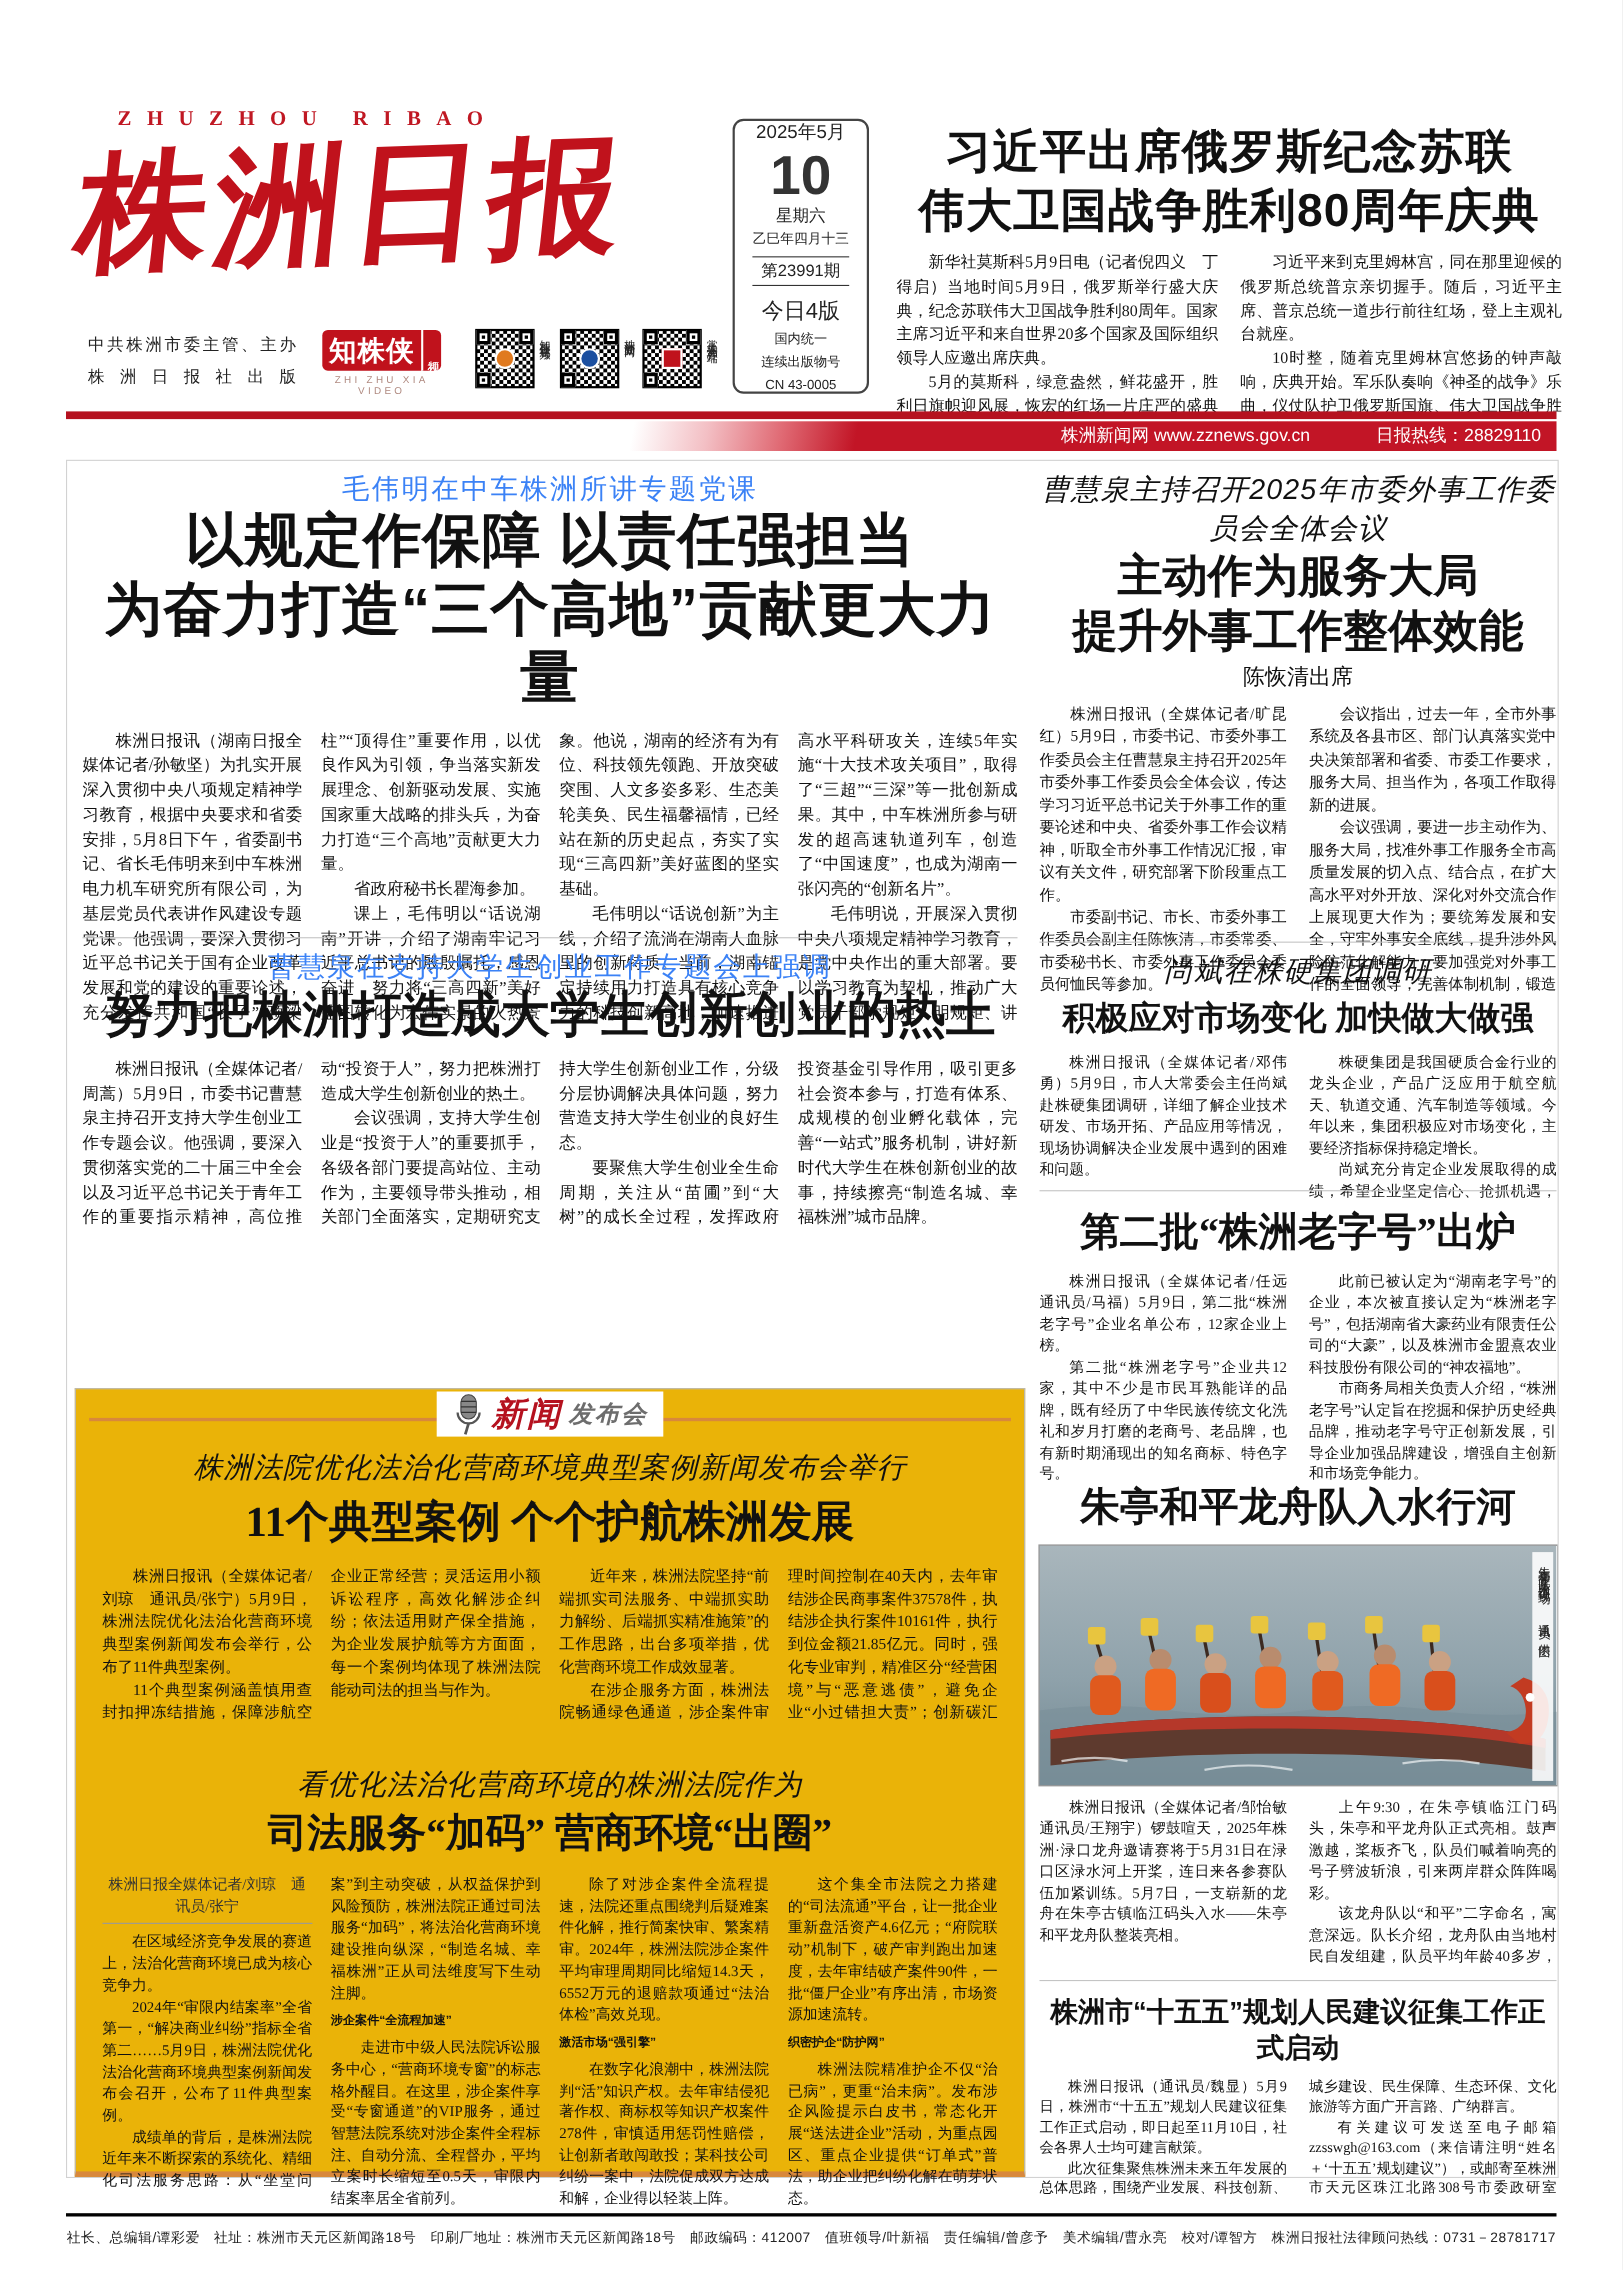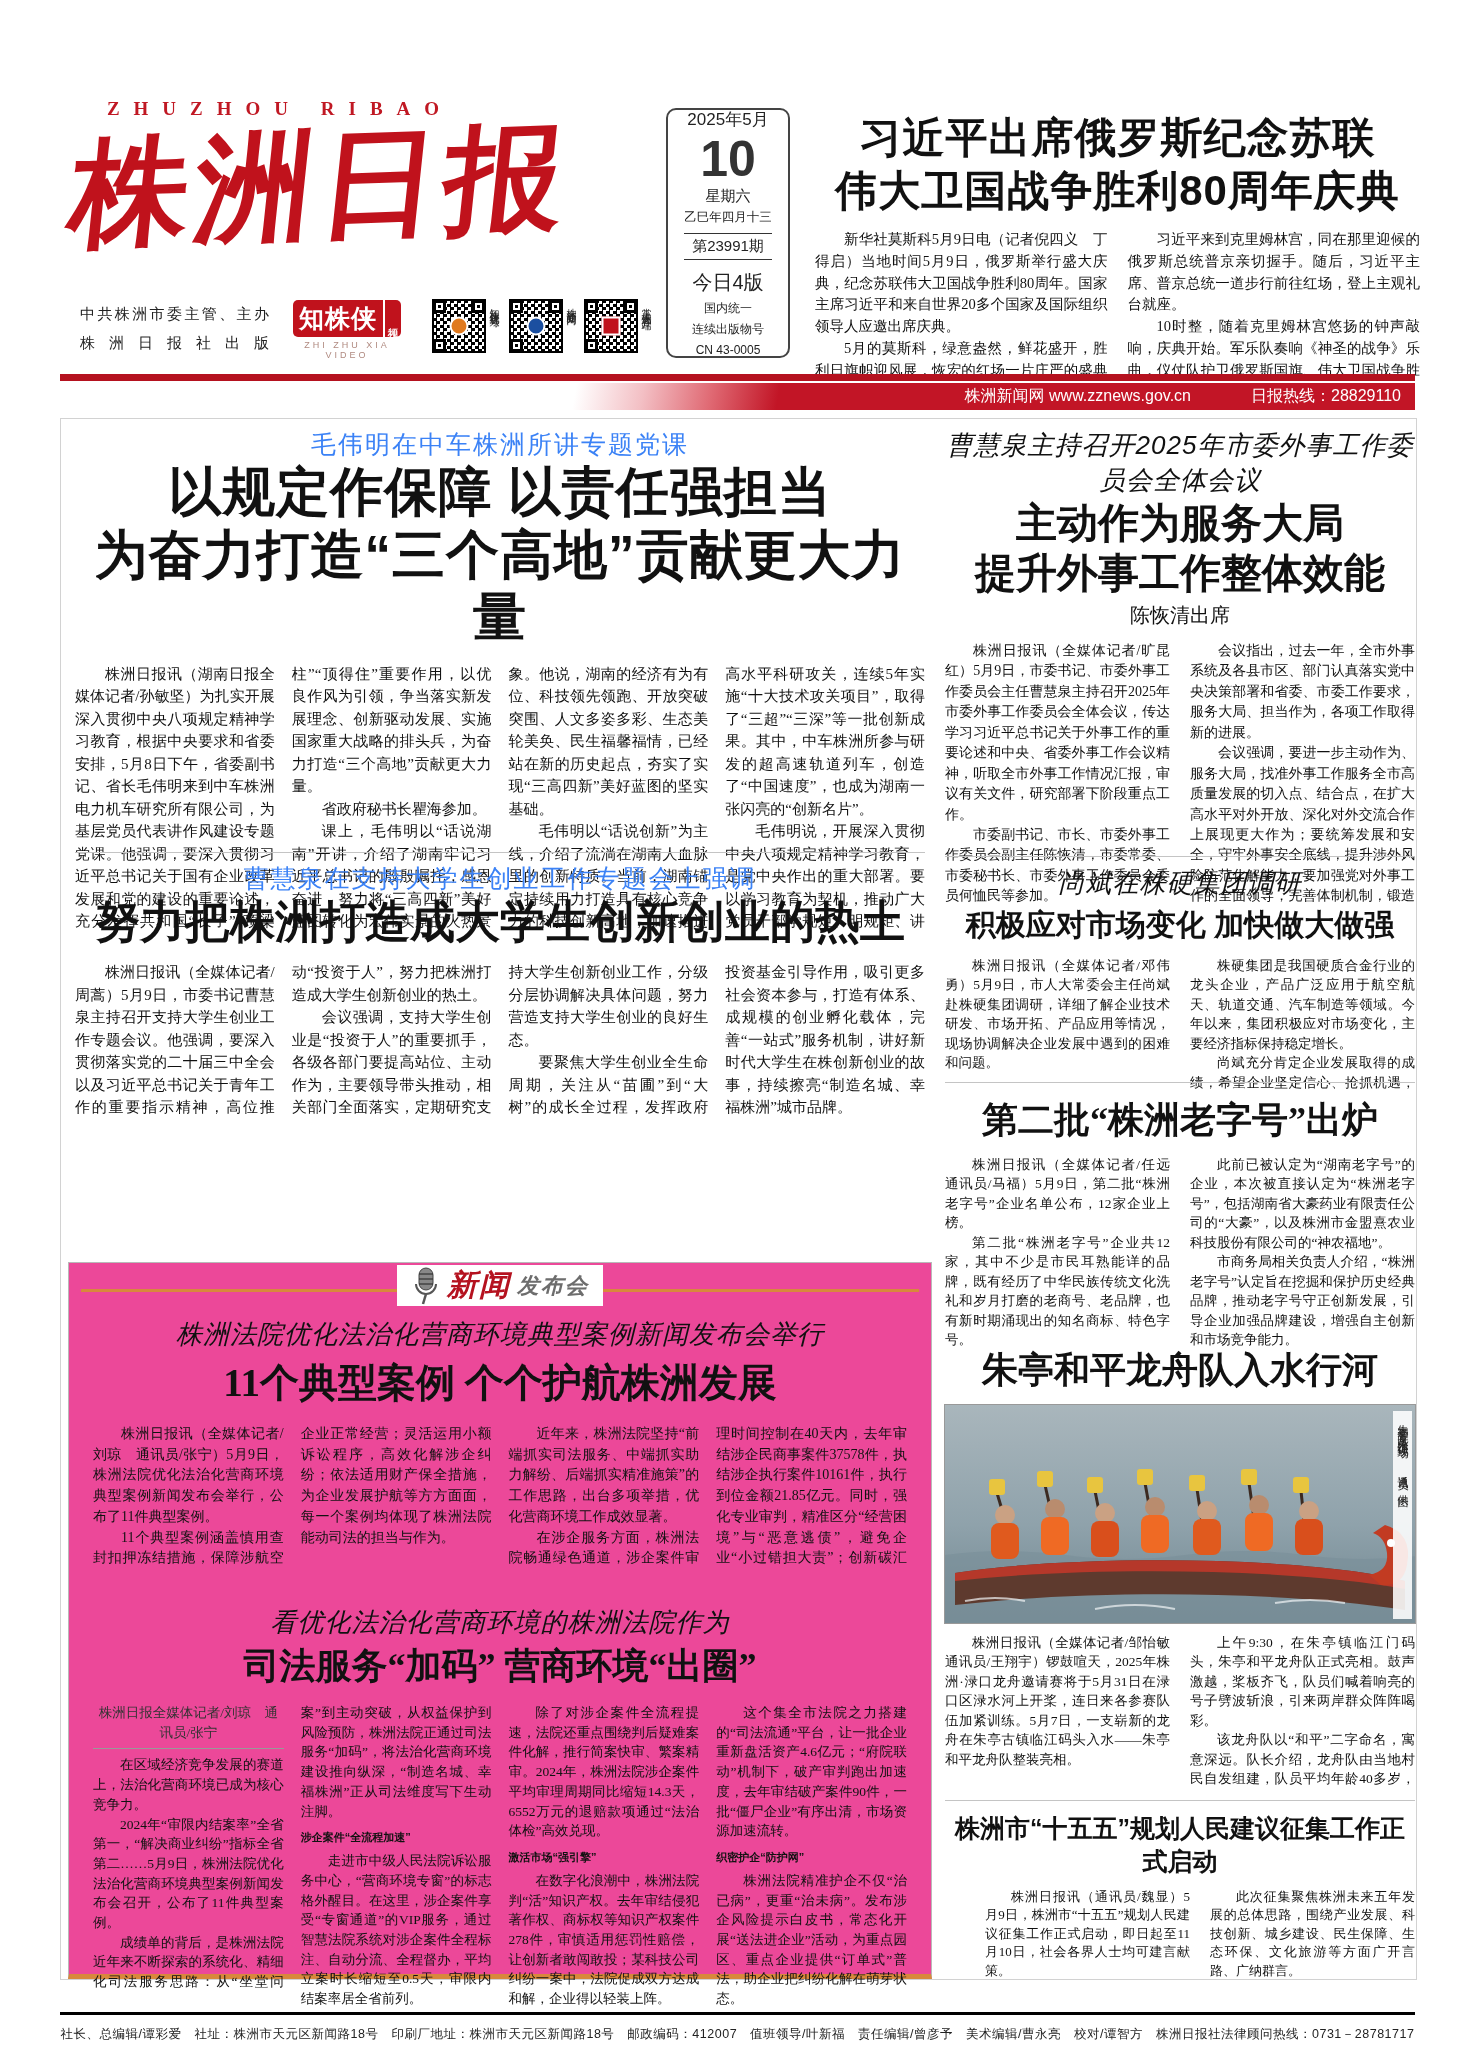--- a/index.html
+++ b/index.html
@@ -56,21 +56,21 @@
   
   .kicker{font-size:25px;letter-spacing:2px;color:#3b82f6;font-weight:normal;}
   .kicker-s{font-size:26px;letter-spacing:1px;font-style:italic;}
   .h-main{font-weight:900;font-size:53px;line-height:1.18;letter-spacing:1px;}
   .h-c{font-weight:900;font-size:45px;line-height:1.2;}
   .h-b{font-weight:900;font-size:41px;line-height:1.22;}
   .h-d{font-weight:900;font-size:30px;}
   .h-serif{font-family:"Liberation Serif",serif;font-weight:900;}
   .divider{background:#c4c4c4;height:1px;}
   
-  .pressbox{border:1px solid #b9b9b9;border-bottom:5px solid #d8883c;background:#ec4899;}
+  .pressbox{border:1px solid #b9b9b9;border-bottom:5px solid #d8883c;background:#eab308;}
   .pb-line{position:absolute;left:12px;right:12px;top:26px;height:3px;background:#d8883c;}
   .pb-label{position:absolute;left:50%;top:2px;transform:translateX(-50%);background:#fff;
             padding:0 14px;display:flex;align-items:center;gap:6px;white-space:nowrap;}
   .pb-xinwen{font-style:italic;font-weight:900;font-size:30px;color:#b5121f;
              font-family:"Liberation Serif",serif;letter-spacing:2px;}
   .pb-fabuhui{font-style:italic;font-weight:bold;font-size:22px;color:#6d6d6d;letter-spacing:2px;}
   .subhead{font-family:"Liberation Sans",sans-serif;font-weight:bold;text-indent:0!important;
            text-align:left;margin:8px 0 6px!important;font-size:11px;}
   .byline{text-indent:0!important;text-align:center;font-size:13.5px;color:#333;
           border-bottom:1px solid #999;padding-bottom:6px;margin-bottom:6px!important;}
@@ -360,21 +360,21 @@
       <p>株洲日报讯（全媒体记者/邹怡敏　通讯员/王翔宇）锣鼓喧天，2025年株洲·渌口龙舟邀请赛将于5月31日在渌口区渌水河上开桨，连日来各参赛队伍加紧训练。5月7日，一支崭新的龙舟在朱亭古镇临江码头入水——朱亭和平龙舟队整装亮相。</p>
       <p>上午9:30，在朱亭镇临江门码头，朱亭和平龙舟队正式亮相。鼓声激越，桨板齐飞，队员们喊着响亮的号子劈波斩浪，引来两岸群众阵阵喝彩。</p>
       <p>该龙舟队以“和平”二字命名，寓意深远。队长介绍，龙舟队由当地村民自发组建，队员平均年龄40多岁，大多是土生土长的朱亭人，为了传承龙舟文化、凝聚乡情，大家踊跃报名、自发捐资，购置了这艘崭新的龙舟。</p>
     </div>
   </div>
 
   <div class="abs divider" style="left:945px;top:1800px;width:470px;"></div>
 
   <div class="abs" style="left:945px;top:1812px;width:470px;">
     <div class="center sans" style="font-weight:900;font-size:25px;">株洲市“十五五”规划人民建议征集工作正式启动</div>
-    <div class="body cols2" style="height:122px;margin-top:10px;font-size:13px;line-height:1.42;margin-left:40px;">
+    <div class="body cols2" style="height:122px;margin-top:10px;font-size:13px;line-height:1.42;">
       <p>株洲日报讯（通讯员/魏显）5月9日，株洲市“十五五”规划人民建议征集工作正式启动，即日起至11月10日，社会各界人士均可建言献策。</p>
       <p>此次征集聚焦株洲未来五年发展的总体思路，围绕产业发展、科技创新、城乡建设、民生保障、生态环保、文化旅游等方面广开言路、广纳群言。</p>
       <p>有关建议可发送至电子邮箱zzsswgh@163.com（来信请注明“姓名＋‘十五五’规划建议”），或邮寄至株洲市天元区珠江北路308号市委政研室（邮编412007），也可登录“株洲人民建议征集平台”在线提交，为株洲“十五五”发展贡献智慧和力量。</p>
     </div>
   </div>
 
   <div class="abs footer-rule" style="left:60px;top:2012px;width:1355px;"></div>
   <div class="abs center footer sans" style="left:60px;top:2026px;width:1355px;">社长、总编辑/谭彩爱　社址：株洲市天元区新闻路18号　印刷厂地址：株洲市天元区新闻路18号　邮政编码：412007　值班领导/叶新福　责任编辑/曾彦予　美术编辑/曹永亮　校对/谭智方　株洲日报社法律顾问热线：0731－28781717</div>
 
 </div>

